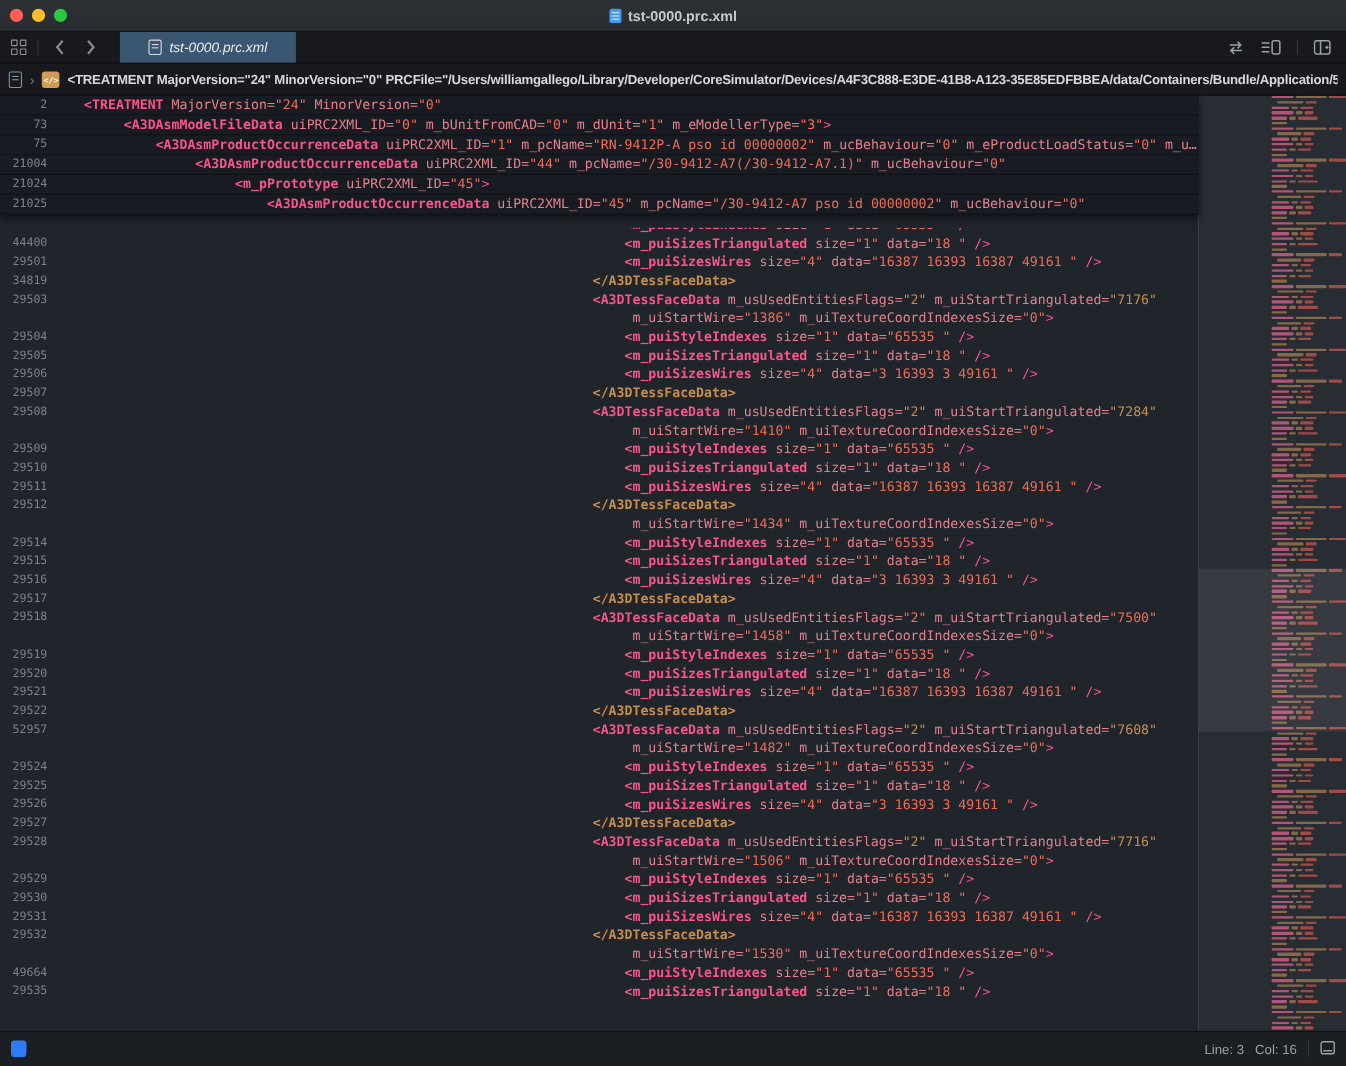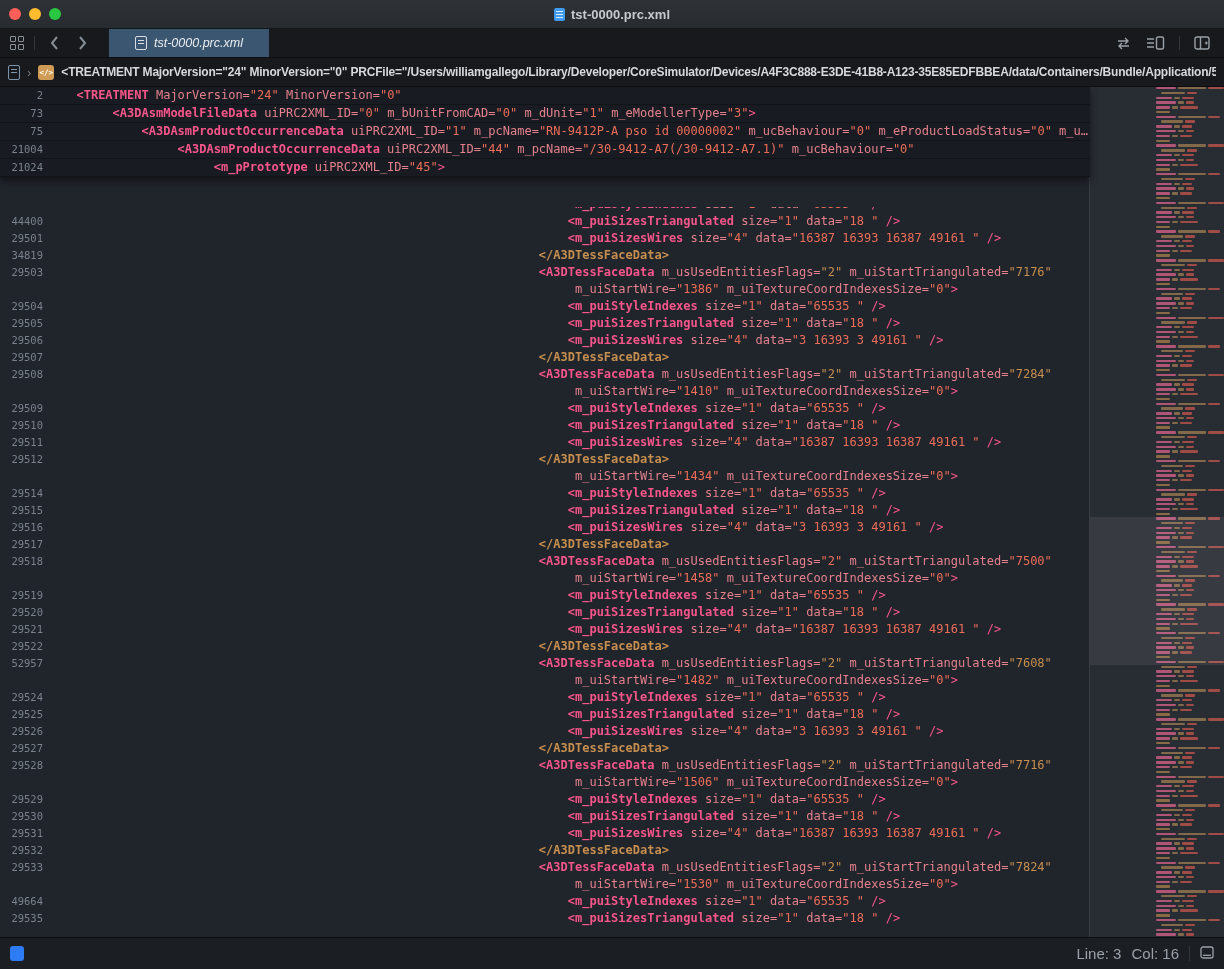--- a/index.html
+++ b/index.html
@@ -65,21 +65,21 @@
   .mrow{height:2.4px;margin-bottom:2.4px;display:flex;}
   .mseg{height:100%;border-radius:1px;flex:0 0 auto;}
   .m-pink{background:var(--m-pink);} .m-brown{background:var(--m-brown);}
   .m-red{background:var(--m-red);} .m-gold{background:var(--m-gold);}
   .viewport{position:absolute;left:0;right:0;background:rgba(255,255,255,0.07);z-index:2;}
 
   
   .statusbar{height:31px;flex:0 0 31px;background:#1b1e23;border-top:1px solid #0c0e11;display:flex;align-items:center;
     padding:0 10px;}
   .status-badge{width:14px;height:15px;background:#2e7bf6;border-radius:3px;}
-  .sb-right{margin-left:auto;display:flex;align-items:center;gap:10px;color:#9aa1a9;font-size:15px;}
+  .sb-right{margin-left:auto;display:flex;align-items:center;gap:10px;color:#9aa1a9;font-size:12px;}
   .sb-sep{width:1px;height:15px;background:#33373d;}
 </style>
 </head>
 <body>
 
 <div class="app">
 
   <div class="titlebar">
     <div class="traffic">
       <span class="light" id="tl0" style="background: rgb(255, 95, 87);"></span>
@@ -162,20 +162,24 @@
           <span class="tx">           <span class="tk-t">&lt;A3DAsmProductOccurrenceData</span><span class="tk-a"> uiPRC2XML_ID=</span><span class="tk-v">"1"</span><span class="tk-a"> m_pcName=</span><span class="tk-v">"RN-9412P-A pso id 00000002"</span><span class="tk-a"> m_ucBehaviour=</span><span class="tk-v">"0"</span><span class="tk-a"> m_eProductLoadStatus=</span><span class="tk-v">"0"</span><span class="tk-a"> m_u…</span></span>
         </div>
         <div class="row">
           <span class="ln">21004</span>
           <span class="tx">                <span class="tk-t">&lt;A3DAsmProductOccurrenceData</span><span class="tk-a"> uiPRC2XML_ID=</span><span class="tk-v">"44"</span><span class="tk-a"> m_pcName=</span><span class="tk-v">"/30-9412-A7(/30-9412-A7.1)"</span><span class="tk-a"> m_ucBehaviour=</span><span class="tk-v">"0"</span></span>
         </div>
         <div class="row">
           <span class="ln">21024</span>
           <span class="tx">                     <span class="tk-t">&lt;m_pPrototype</span><span class="tk-a"> uiPRC2XML_ID=</span><span class="tk-v">"45"</span><span class="tk-p">&gt;</span></span>
         </div>
+        <div class="row">
+          <span class="ln">21025</span>
+          <span class="tx">                         <span class="tk-t">&lt;A3DAsmProductOccurrenceData</span><span class="tk-a"> uiPRC2XML_ID=</span><span class="tk-v">"45"</span><span class="tk-a"> m_pcName=</span><span class="tk-v">"/30-9412-A7 pso id 00000002"</span><span class="tk-a"> m_ucBehaviour=</span><span class="tk-v">"0"</span></span>
+        </div>
       </div>
     <div class="code" id="code">
         <div class="row clip-top">
           <span class="ln"></span>
           <span class="tx">                                                                      <span class="tk-t">&lt;m_puiStyleIndexes</span><span class="tk-a"> size=</span><span class="tk-v">"1"</span><span class="tk-a"> data=</span><span class="tk-v">"65535 "</span><span class="tk-p"> /&gt;</span></span>
         </div>
         <div class="row">
           <span class="ln">44400</span>
           <span class="tx">                                                                      <span class="tk-t">&lt;m_puiSizesTriangulated</span><span class="tk-a"> size=</span><span class="tk-v">"1"</span><span class="tk-a"> data=</span><span class="tk-v">"18 "</span><span class="tk-p"> /&gt;</span></span>
         </div>
@@ -319,24 +323,20 @@
           <span class="ln">29530</span>
           <span class="tx">                                                                      <span class="tk-t">&lt;m_puiSizesTriangulated</span><span class="tk-a"> size=</span><span class="tk-v">"1"</span><span class="tk-a"> data=</span><span class="tk-v">"18 "</span><span class="tk-p"> /&gt;</span></span>
         </div>
         <div class="row">
           <span class="ln">29531</span>
           <span class="tx">                                                                      <span class="tk-t">&lt;m_puiSizesWires</span><span class="tk-a"> size=</span><span class="tk-v">"4"</span><span class="tk-a"> data=</span><span class="tk-v">"16387 16393 16387 49161 "</span><span class="tk-p"> /&gt;</span></span>
         </div>
         <div class="row">
           <span class="ln">29532</span>
           <span class="tx">                                                                  <span class="tk-c">&lt;/A3DTessFaceData&gt;</span></span>
-        </div>
-        <div class="row">
-          <span class="ln">29533</span>
-          <span class="tx">                                                                  <span class="tk-t">&lt;A3DTessFaceData</span><span class="tk-a"> m_usUsedEntitiesFlags=</span><span class="tk-g">"2"</span><span class="tk-a"> m_uiStartTriangulated=</span><span class="tk-g">"7824"</span></span>
         </div>
         <div class="row">
           <span class="ln"></span>
           <span class="tx">                                                                       <span class="tk-a">m_uiStartWire=</span><span class="tk-v">"1530"</span><span class="tk-a"> m_uiTextureCoordIndexesSize=</span><span class="tk-v">"0"</span><span class="tk-p">&gt;</span></span>
         </div>
         <div class="row">
           <span class="ln">49664</span>
           <span class="tx">                                                                      <span class="tk-t">&lt;m_puiStyleIndexes</span><span class="tk-a"> size=</span><span class="tk-v">"1"</span><span class="tk-a"> data=</span><span class="tk-v">"65535 "</span><span class="tk-p"> /&gt;</span></span>
         </div>
         <div class="row">

